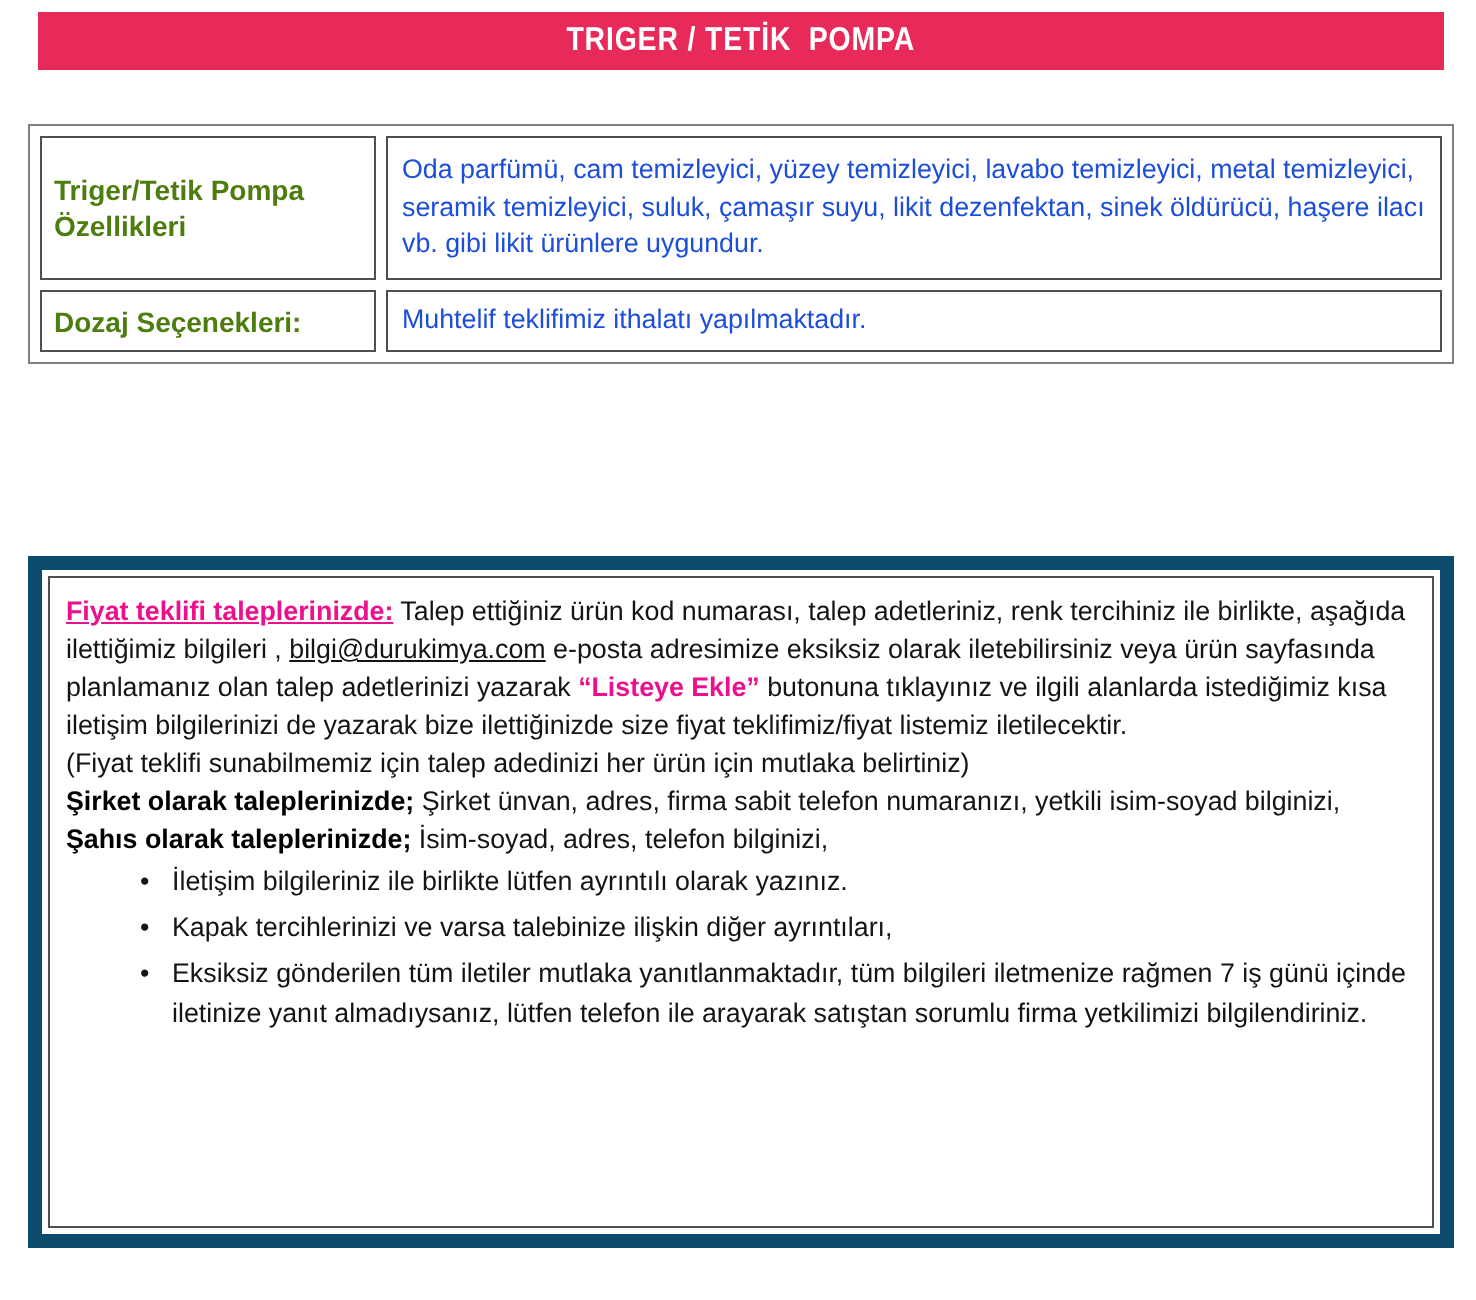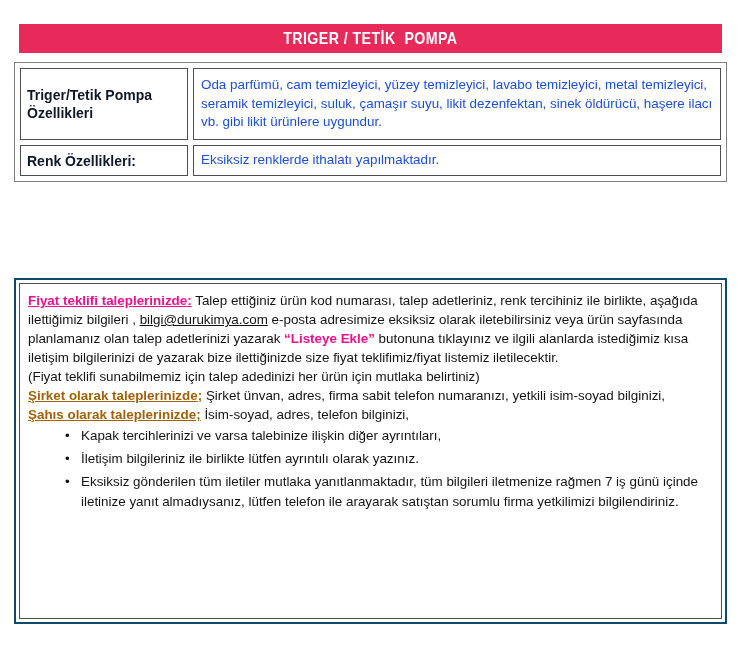--- a/index.html
+++ b/index.html
@@ -1,42 +1,42 @@
 <!DOCTYPE html>
 <html><head>
 <meta charset="utf-8">
 <style>
   html,body{margin:0;padding:0;background:#ffffff;}
   body{width:738px;height:650px;font-family:"Liberation Sans",sans-serif;}
   .page{position:relative;width:738px;height:650px;background:#fff;overflow:hidden;}
 
   
-  .title-bar{position:absolute;left:19px;top:24px;width:703px;height:29px;background:#e82a5b;
+  .title-bar{position:absolute;left:19px;top:6px;width:703px;height:29px;background:#e82a5b;
     display:flex;align-items:center;justify-content:center;}
   .title-text{color:#ffffff;font-weight:bold;font-size:16.5px;letter-spacing:.5px;
     transform:scaleX(.86);white-space:pre;}
 
   
   .spec-table{position:absolute;left:14px;top:62px;width:713px;box-sizing:border-box;
     border:1px solid #7f7f7f;border-collapse:separate;border-spacing:5px;table-layout:fixed;}
   .spec-table td{border:1px solid #4f4f4f;vertical-align:middle;background:#fff;box-sizing:border-box;}
-  td.label-cell{width:168px;padding:2px 4px 2px 6px;color:#0f172a;font-weight:bold;
+  td.label-cell{width:168px;padding:2px 4px 2px 6px;color:#4d7c0f;font-weight:bold;
     font-size:14px;line-height:18px;}
   td.value-cell{padding:2px 7px;font-size:13.4px;line-height:18.5px;color:#1d4ed8;}
   tr.r1 td{height:72px;} tr.r2 td{height:50px;} tr.r3 td{height:31px;} tr.r4 td{height:31px;}
 
   
   .info-outer{position:absolute;left:14px;top:278px;width:713px;height:346px;box-sizing:border-box;
-    border:2px solid #0c4a6e;padding:3px;}
+    border:7px solid #0c4a6e;padding:3px;}
   .info-inner{box-sizing:border-box;width:100%;height:100%;border:1px solid #4f4f4f;
     padding:7px 10px 6px 8px;font-size:13.4px;line-height:19px;color:#141414;}
   .info-inner p{margin:0;}
   .note{margin-top:19px;}
   .lead-pink{color:#ec108c;font-weight:bold;text-decoration:underline;}
-  .pink-underline{color:#a16207;font-weight:bold;text-decoration:underline;}
+  .pink-underline{color:#000000;font-weight:bold;}
   .pink-bold{color:#ec108c;font-weight:bold;}
   a.email{color:#141414;text-decoration:underline;cursor:pointer;}
   ul.bullets{margin:2px 0 0 0;padding:0;list-style:none;}
   ul.bullets li{position:relative;padding-left:53px;margin-bottom:3.5px;line-height:19.5px;}
   ul.bullets li::before{content:"\2022";position:absolute;left:37px;top:0;color:#141414;}
 </style>
 </head>
 <body>
 
 <div class="page">
@@ -50,42 +50,42 @@
         <tr class="r1">
       <td class="label-cell">
         <span>Triger/Tetik Pompa Özellikleri</span>
       </td>
       <td class="value-cell">
         <span>Oda parfümü, cam temizleyici, yüzey temizleyici, lavabo temizleyici, metal temizleyici, seramik temizleyici, suluk, çamaşır suyu, likit dezenfektan, sinek öldürücü, haşere ilacı vb. gibi likit ürünlere uygundur.</span>
       </td>
     </tr>
     <tr class="r3">
       <td class="label-cell">
-        <span>Renk Özellikleri:</span>
+        <span>Dozaj Seçenekleri:</span>
       </td>
       <td class="value-cell">
-        <span>Eksiksiz renklerde ithalatı yapılmaktadır.</span>
+        <span>Muhtelif teklifimiz ithalatı yapılmaktadır.</span>
       </td>
     </tr>
   </tbody>
     </table>
 
   <div class="info-outer">
     <div class="info-inner">
 
       <p class="para1"><span class="lead-pink">Fiyat teklifi taleplerinizde:</span><span> Talep ettiğiniz ürün kod numarası, talep adetleriniz, renk tercihiniz ile birlikte, aşağıda ilettiğimiz  bilgileri , </span><a class="email">bilgi@durukimya.com</a><span> e-posta adresimize eksiksiz olarak iletebilirsiniz veya ürün sayfasında planlamanız olan talep adetlerinizi yazarak </span><span class="pink-bold">“Listeye Ekle”</span><span> butonuna tıklayınız ve ilgili alanlarda istediğimiz kısa iletişim bilgilerinizi de yazarak bize ilettiğinizde size fiyat teklifimiz/fiyat listemiz iletilecektir.</span></p>
 
       <p class="note">(Fiyat teklifi sunabilmemiz için talep adedinizi her ürün için mutlaka belirtiniz)</p>
 
       <p class="company"><span class="pink-underline">Şirket olarak taleplerinizde;</span><span> Şirket ünvan, adres, firma sabit telefon numaranızı, yetkili isim-soyad bilginizi,</span></p>
 
       <p class="person"><span class="pink-underline">Şahıs olarak taleplerinizde;</span><span> İsim-soyad, adres, telefon bilginizi,</span></p>
 
       <ul class="bullets">
+        <li>İletişim bilgileriniz ile birlikte lütfen ayrıntılı olarak yazınız.</li>
         <li>Kapak tercihlerinizi ve varsa talebinize ilişkin diğer ayrıntıları,</li>
-        <li>İletişim bilgileriniz ile birlikte lütfen ayrıntılı olarak yazınız.</li>
         <li>Eksiksiz gönderilen tüm iletiler mutlaka yanıtlanmaktadır, tüm bilgileri iletmenize rağmen 7 iş günü içinde iletinize yanıt almadıysanız, lütfen telefon ile arayarak satıştan sorumlu firma yetkilimizi bilgilendiriniz.</li>
       </ul>
 
     </div>
   </div>
 
 </div>
 
 </body></html>

